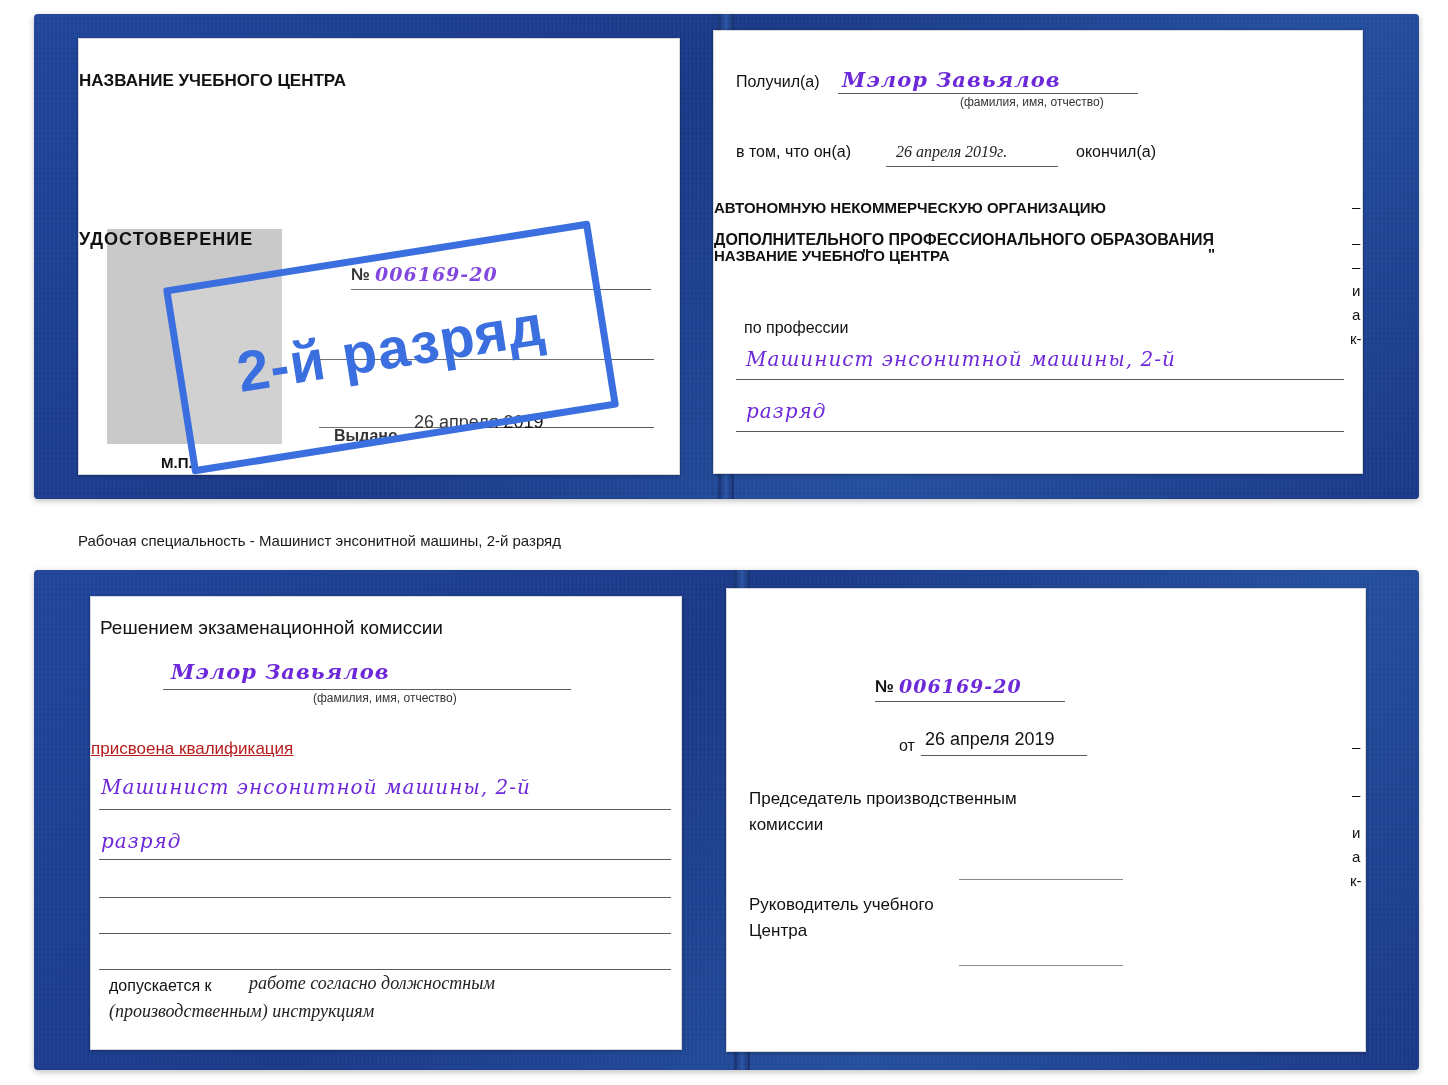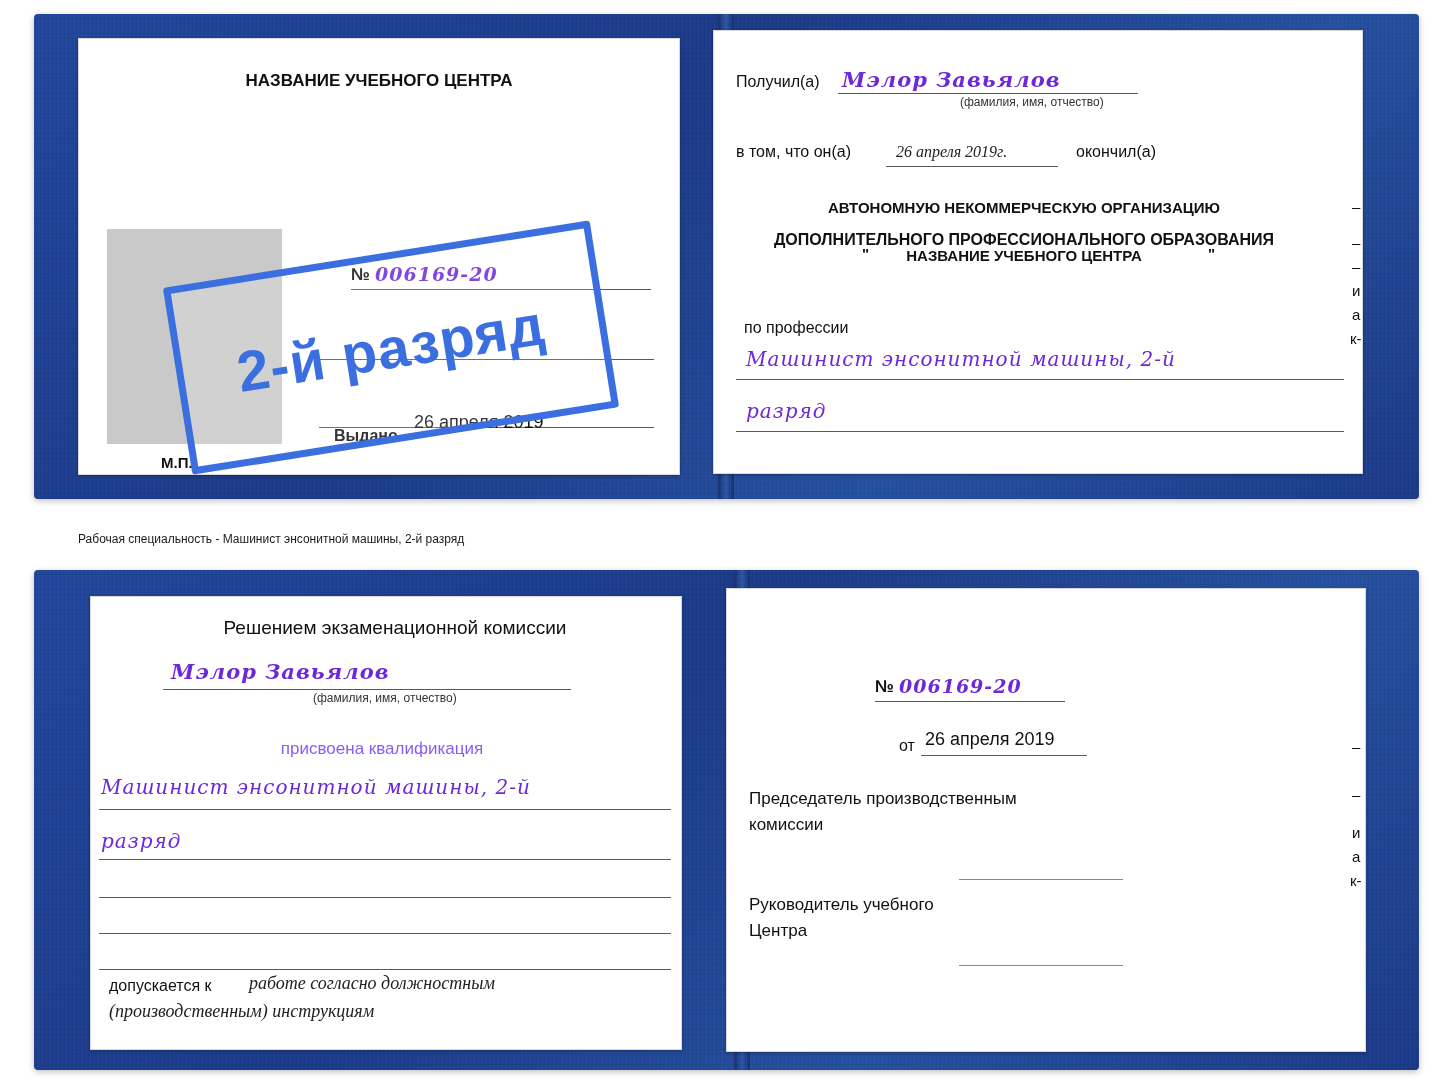--- a/index.html
+++ b/index.html
@@ -44,21 +44,21 @@
   .page {
     position: absolute;
     background: #ffffff;
     border: 1px solid #d8d8d8;
     box-shadow: 0 1px 3px rgba(0,0,0,0.3);
     overflow: hidden;
   }
 
   
   .t { position: absolute; white-space: pre; }
-  .center { text-align: center; }
+  .center { }
   .bold { font-weight: bold; }
   .hand {
     font-family: "DejaVu Serif", serif;
     color: #6d28d9;
     font-style: italic;
     letter-spacing: 1px;
   }
   .print-it {
     font-family: "Liberation Serif", serif;
     font-style: italic;
@@ -94,37 +94,38 @@
 
   .grayblock {
     position: absolute;
     background: #c9c9c9;
   }
 
   .caption {
     position: absolute;
     left: 78px;
     top: 532px;
-    font-size: 12px;
+    font-size: 15px;
     color: #1a1a1a;
     font-family: "Liberation Sans", sans-serif;
   }
 </style>
 </head>
 <body>
 
 <div class="booklet" style="left:34px; top:14px; width:1385px; height:485px;">
   <div class="spine" style="left:684px;"></div>
 </div>
 
 <div class="page" style="left:78px; top:38px; width:600px; height:435px;">
   <div class="grayblock" style="left:28px; top:190px; width:175px; height:215px;"></div>
 
   <div class="t center bold" style="left:0; top:32px; width:600px; font-size:17px; color:#111;">НАЗВАНИЕ УЧЕБНОГО ЦЕНТРА</div>
 
+  <div class="t center bold" style="left:0; top:190px; width:600px; font-size:18px; color:#111; letter-spacing:1px;">УДОСТОВЕРЕНИЕ</div>
 
   <div class="t bold" style="left:272px; top:226px; font-size:17px; color:#111;">№</div>
   <div class="t hand bold" style="left:296px; top:224px; font-size:19px;">006169-20</div>
   <div class="line" style="left:272px; top:250px; width:300px;"></div>
 
   <div class="line" style="left:240px; top:320px; width:335px;"></div>
   <div class="line" style="left:240px; top:388px; width:335px;"></div>
 
   <div class="t bold" style="left:255px; top:388px; font-size:16px; color:#111;">Выдано</div>
   <div class="t" style="left:335px; top:373px; font-size:18px; color:#111;">26 апреля 2019</div>
@@ -175,21 +176,21 @@
 </div>
 
 <div class="page" style="left:90px; top:596px; width:590px; height:452px;">
 
   <div class="t center" style="left:9px; top:20px; width:590px; font-size:19px; color:#111;">Решением экзаменационной комиссии</div>
 
   <div class="t hand bold" style="left:80px; top:62px; font-size:21px;">Мэлор Завьялов</div>
   <div class="line" style="left:72px; top:92px; width:408px;"></div>
   <div class="t" style="left:222px; top:94px; font-size:12px; color:#333;">(фамилия, имя, отчество)</div>
 
-  <div class="t center" style="left:0; top:142px; width:582px; font-size:17px; color:#8b5cf6;">присвоена квалификация</div>
+  <div class="t center" style="left:0; top:142px; width:582px; font-size:17px; color:#b91c1c;text-decoration:underline;">присвоена квалификация</div>
 
   <div class="t hand" style="left:10px; top:178px; font-size:20px;">Машинист энсонитной машины, 2-й</div>
   <div class="line" style="left:8px; top:212px; width:572px;"></div>
 
   <div class="t hand" style="left:10px; top:232px; font-size:20px;">разряд</div>
   <div class="line" style="left:8px; top:262px; width:572px;"></div>
 
   <div class="line" style="left:8px; top:300px; width:572px;"></div>
   <div class="line" style="left:8px; top:336px; width:572px;"></div>
   <div class="line" style="left:8px; top:372px; width:572px;"></div>

